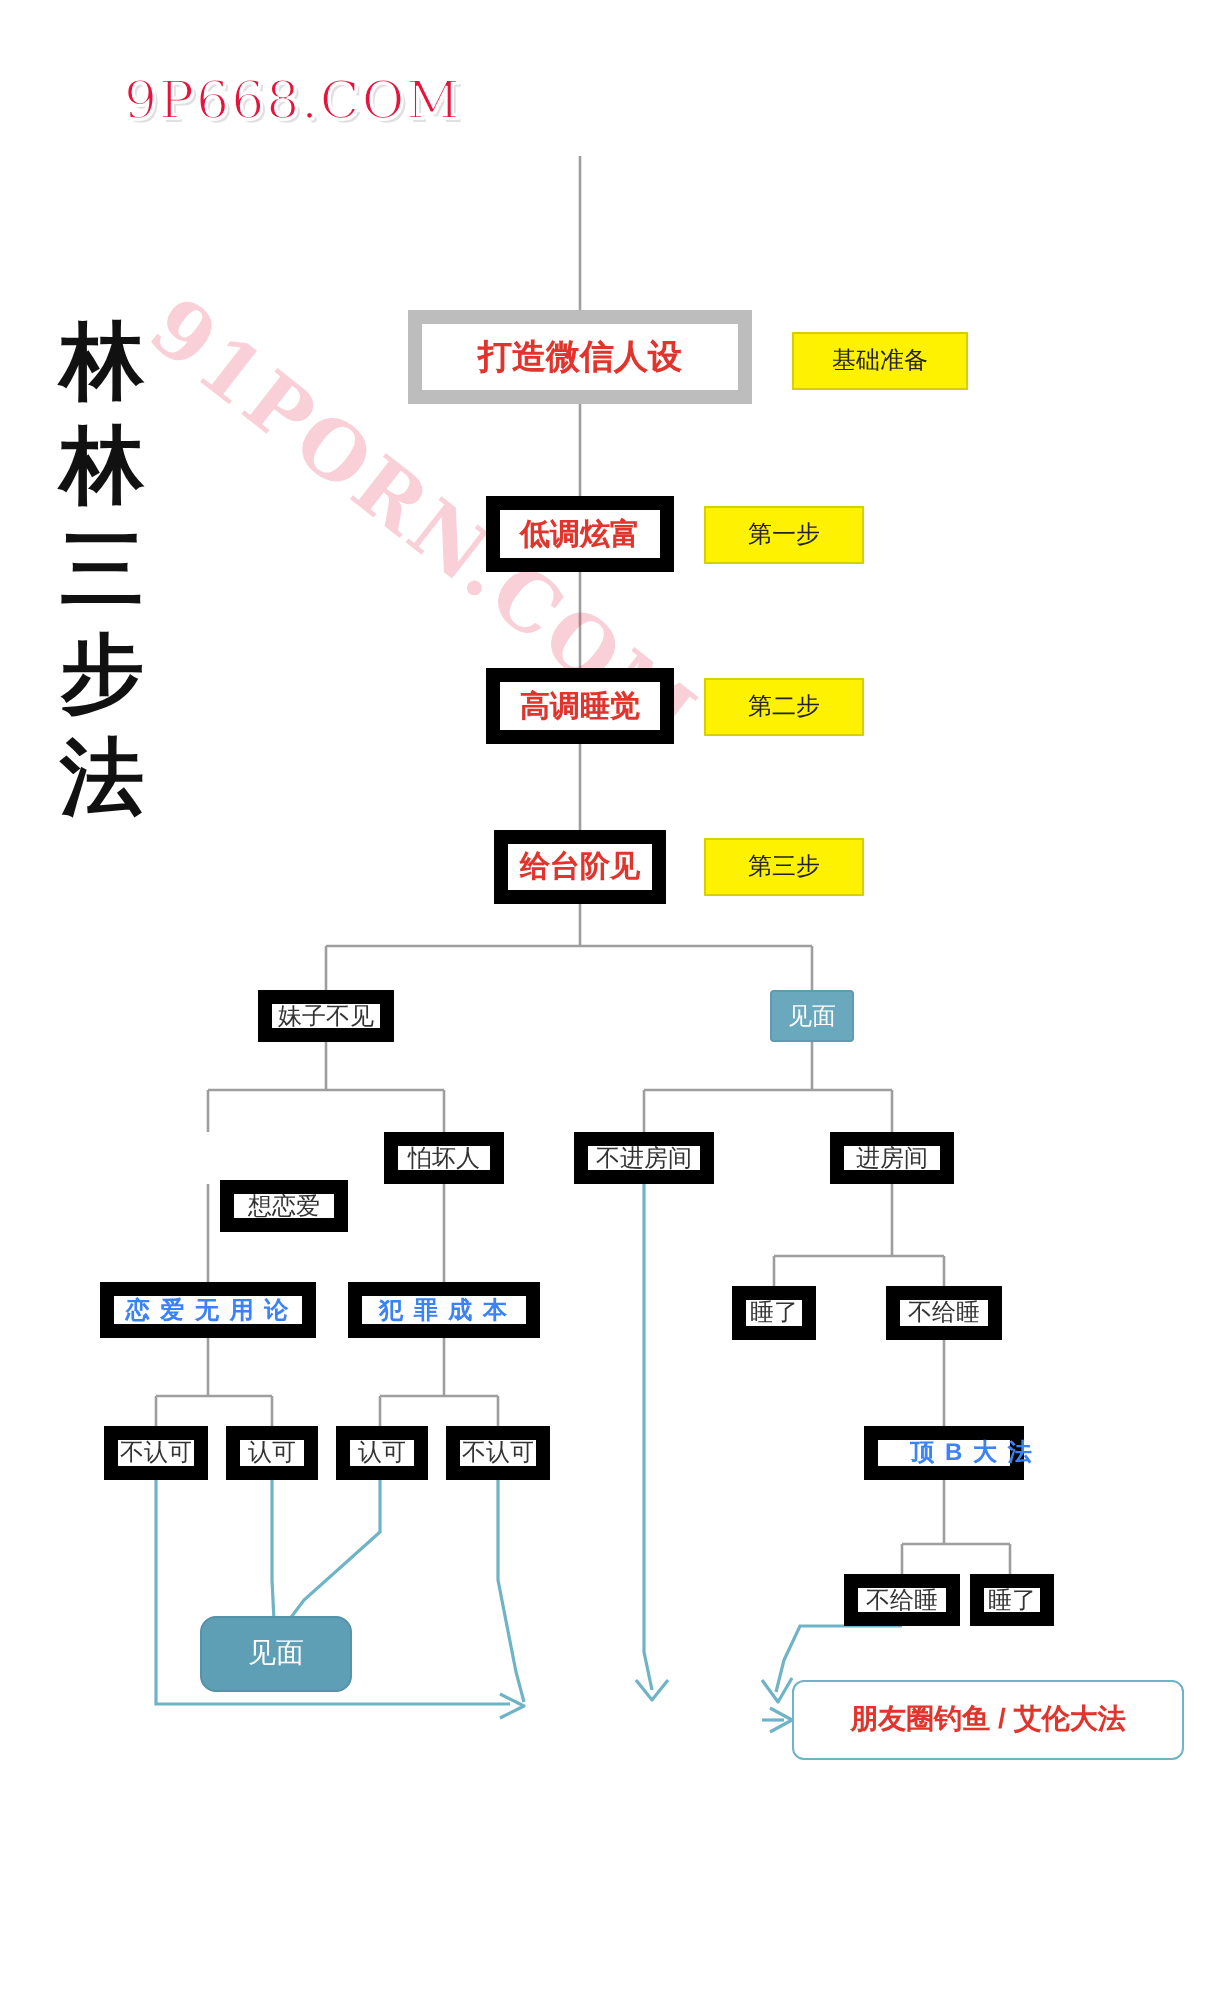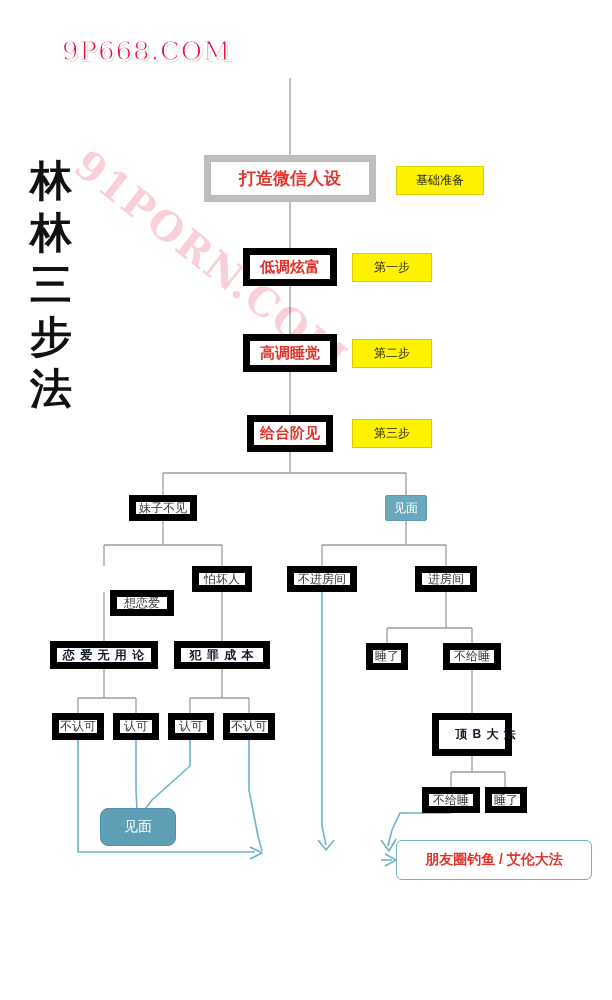--- a/index.html
+++ b/index.html
@@ -74,21 +74,21 @@
   }
   .node.tealbig{
     background:#5f9fb5;border:1px solid #5492a8;color:#ffffff;
     font-size:14px;border-radius:8px;font-weight:normal;
   }
   .node.tealout{
     background:#ffffff;border:1px solid #6fb3c6;color:#e0342c;
     font-size:14px;font-weight:bold;border-radius:6px;
   }
   .node.plain{font-size:12px;color:#333;font-weight:normal;}
-  .node.redsm{color:#0f172a;font-size:12px;font-weight:bold;letter-spacing:1px;}
+  .node.redsm{color:#3b82f6;font-size:12px;font-weight:bold;letter-spacing:1px;}
 
   svg.wires{position:absolute;left:0;top:0;width:612px;height:1000px;overflow:visible;}
   svg.wires path,svg.wires line{fill:none;}
   .g{stroke:#9e9e9e;stroke-width:1.3;}
   .t{stroke:#6fb3c6;stroke-width:1.6;}
 </style>
 </head>
 <body>
 
 <div id="stage">
@@ -196,21 +196,21 @@
   <div class="node redsm" style="left:50px;top:641px;width:108px;height:28px;">恋 爱 无 用 论</div>
   <div class="node redsm" style="left:174px;top:641px;width:96px;height:28px;">犯 罪 成 本</div>
   <div class="node plain" style="left:366px;top:643px;width:42px;height:27px;">睡了</div>
   <div class="node plain" style="left:443px;top:643px;width:58px;height:27px;">不给睡</div>
 
   <div class="node plain" style="left:52px;top:713px;width:52px;height:27px;">不认可</div>
   <div class="node plain" style="left:113px;top:713px;width:46px;height:27px;">认可</div>
   <div class="node plain" style="left:168px;top:713px;width:46px;height:27px;">认可</div>
   <div class="node plain" style="left:223px;top:713px;width:52px;height:27px;">不认可</div>
 
-  <div class="node redsm" style="left:432px;top:713px;width:80px;height:43px;padding-left:28px;">顶 B 大 法</div>
+  <div class="node redsm" style="left:432px;top:713px;width:80px;height:27px;padding-left:28px;">顶 B 大 法</div>
 
   <div class="node plain" style="left:422px;top:787px;width:58px;height:26px;">不给睡</div>
   <div class="node plain" style="left:485px;top:787px;width:42px;height:26px;">睡了</div>
 
   <div class="node tealbig" style="left:100px;top:808px;width:76px;height:38px;">见面</div>
 
   <div class="node tealout" style="left:396px;top:840px;width:196px;height:40px;">朋友圈钓鱼 / 艾伦大法</div>
 
 </div>
 

